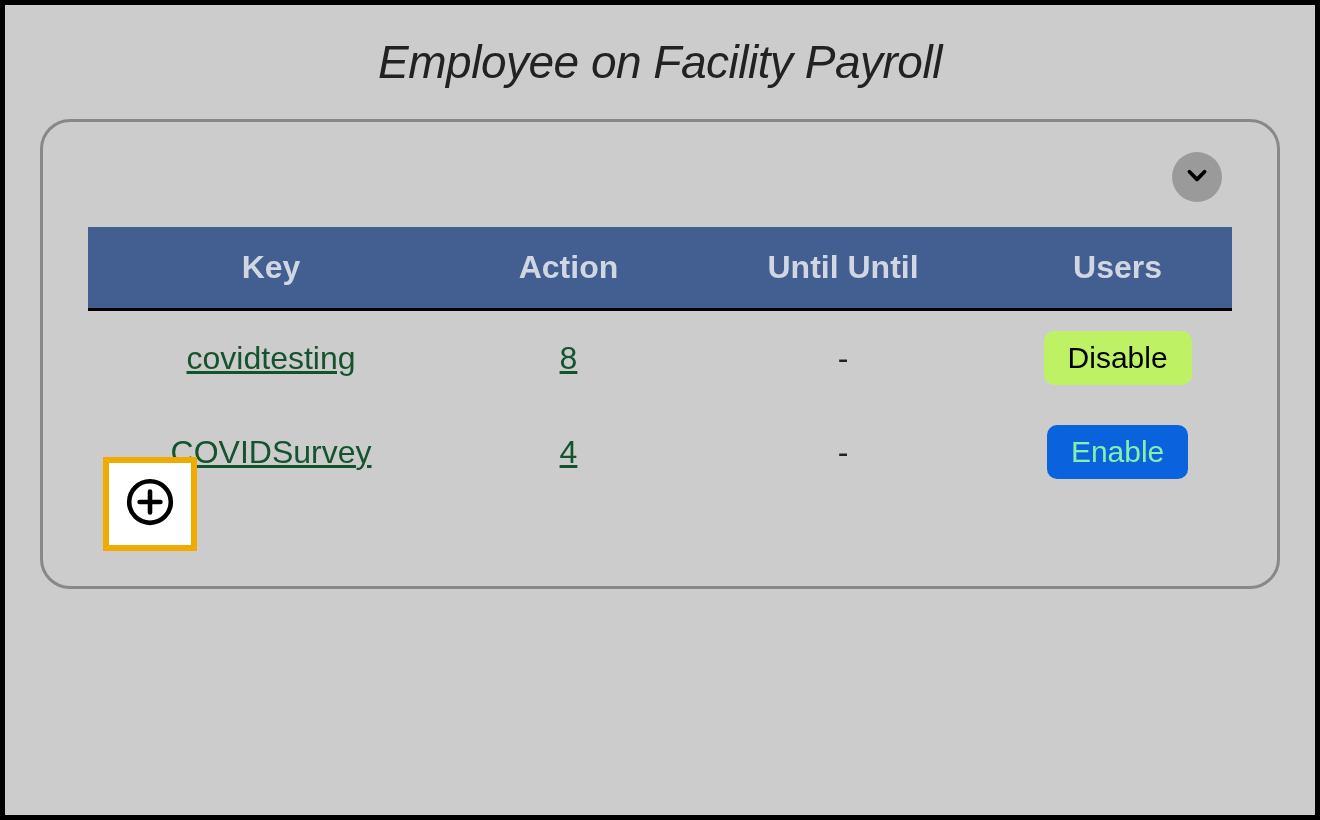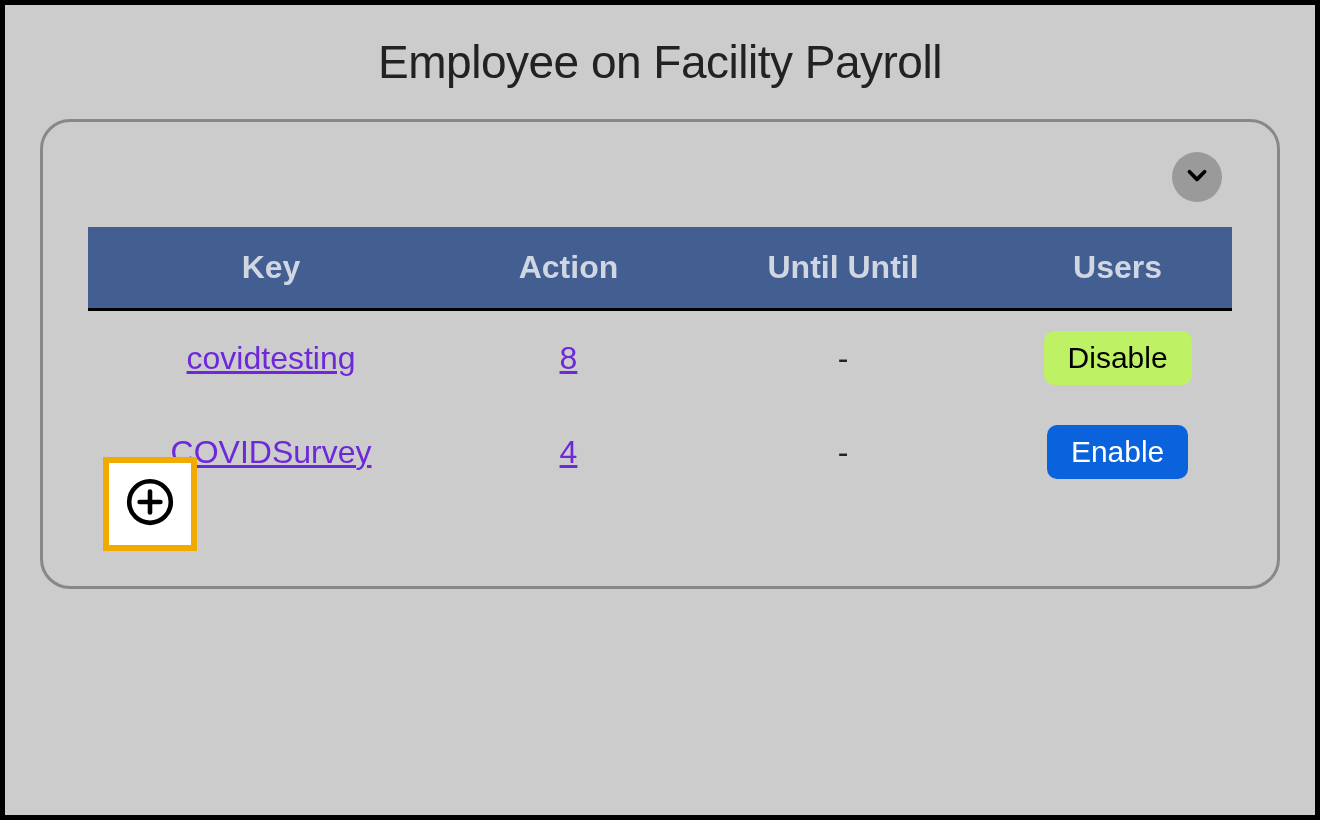--- a/index.html
+++ b/index.html
@@ -11,20 +11,21 @@
       font-family: -apple-system, BlinkMacSystemFont, "Segoe UI", Helvetica, Arial, sans-serif;
       padding: 30px 35px 20px 35px;
     }
     .page-title {
       text-align: center;
       font-size: 46px;
       font-weight: 500;
       color: #222;
       margin-bottom: 30px;
       letter-spacing: -0.5px;
+      font-style: italic;
     }
     .panel {
       border: 3px solid #888;
       border-radius: 30px;
       padding: 45px 45px 30px 45px;
       position: relative;
       height: 470px;
     }
     .collapse-toggle {
       position: absolute;
@@ -61,42 +62,42 @@
       padding: 20px 10px;
       color: #222;
     }
     tbody tr.alt td {
       background: #bcbcbc;
     }
     tbody tr.alt td:first-child { border-radius: 4px 0 0 4px; }
     tbody tr.alt td:last-child  { border-radius: 0 4px 4px 0; }
     tbody tr.alt td + td { border-left: 6px solid #cccccc; }
     a.link {
-      color: #6d28d9;
+      color: #14532d;
       text-decoration: underline;
       cursor: pointer;
       font-weight: 400;
     }
     .btn {
       display: inline-block;
       font-size: 30px;
       padding: 12px 24px;
       border-radius: 10px;
       border: none;
       cursor: pointer;
       font-family: inherit;
       line-height: 1;
     }
     .btn-disable {
       background: #bef264;
       color: #000;
     }
     .btn-enable {
       background: #0a63dc;
-      color: #ffffff;
+      color: #86efac;
     }
     .add-btn {
       position: absolute;
       left: 60px;
       bottom: 35px;
       width: 94px;
       height: 94px;
       background: #fff;
       border: 6px solid #f0aa00;
       display: flex;

